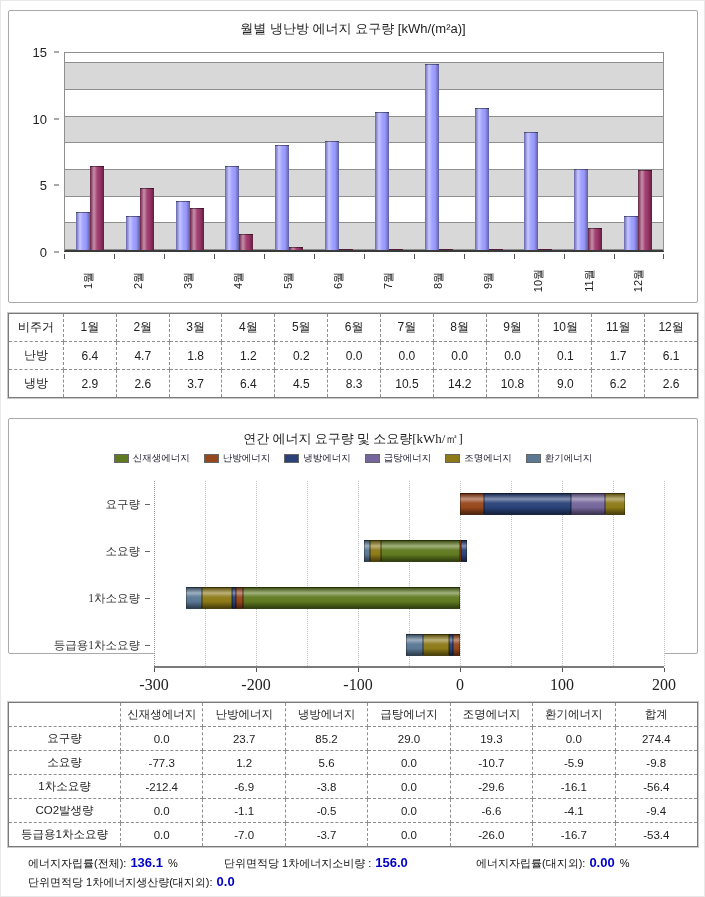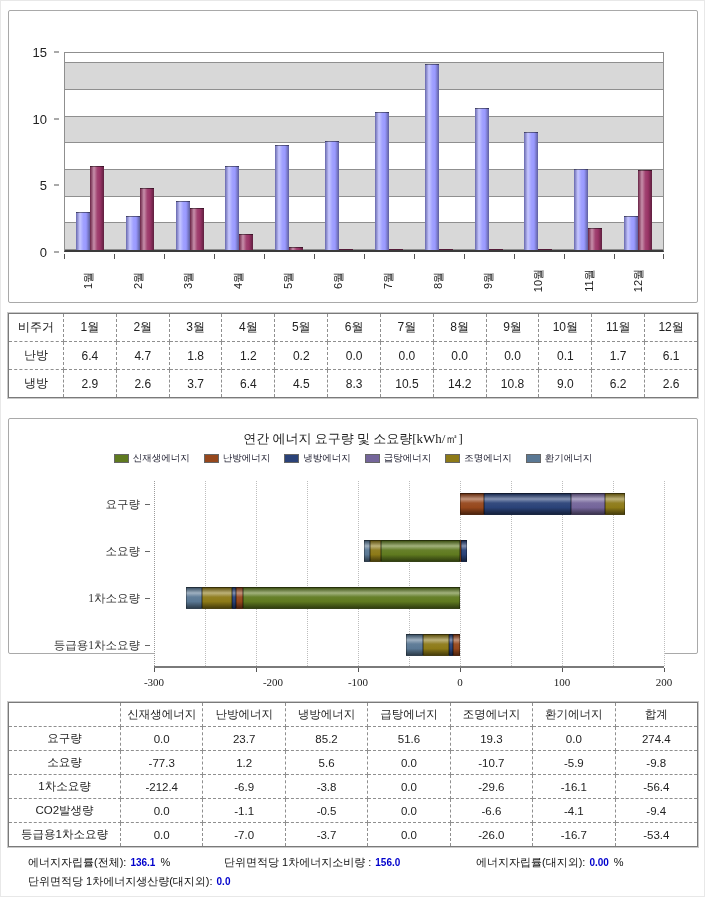--- a/index.html
+++ b/index.html
@@ -61,35 +61,36 @@
     background-image:linear-gradient(180deg,
       color-mix(in srgb, var(--c) 70%, #000) 0%,
       color-mix(in srgb, var(--c) 58%, #fff) 25%,
       color-mix(in srgb, var(--c) 95%, #fff) 45%,
       var(--c) 68%,
       color-mix(in srgb, var(--c) 52%, #000) 100%); }
   #a-cats { position:absolute; left:0; top:62px; width:141px; height:187px; }
   .cat-lbl { position:absolute; right:10px; transform:translateY(-50%); font-size:11.5px; color:#333; white-space:nowrap; }
   .cat-tick { position:absolute; right:0; width:5px; height:1px; background:#666; }
   #a-xticks { position:absolute; left:145px; top:253px; width:510px; height:20px; }
-  .a-xt { position:absolute; transform:translateX(-50%); font-size:11px; color:#222; top:4px; }
+  .a-xt { position:absolute; transform:translateX(-50%); font-size:16px; color:#222; top:4px; }
   .a-xtm { position:absolute; width:1px; height:4px; background:#555; top:-4px; }
   .a-axisline { position:absolute; left:0; top:0; bottom:0; width:0; border-left:1px dotted #9a9a9a; }
 
   
   #summary { position:absolute; left:7px; top:852px; width:690px; display:grid;
     grid-template-columns:196px 252px auto; grid-auto-rows:19px; align-items:center; padding-left:20px; }
   .sum-item { white-space:nowrap; font-size:11px; color:#111; }
-  .sum-val { color:#0000cc; font-weight:bold; font-size:10px; margin-left:4px; }
+  .sum-val { color:#0000cc; font-weight:bold; font-size:13px; margin-left:4px; }
   .sum-unit { margin-left:5px; font-size:11px; color:#111; }
 </style>
 </head>
 <body>
 
 <div class="panel" id="panel1">
+  <div class="chart-title" style="top:9px">월별 냉난방 에너지 요구량 [kWh/(m²a)]</div>
   <div id="m-yaxis">
       <div class="ytick" style="bottom: 0%;">0</div>
       <div class="ytickmark" style="bottom: 0%;"></div>
       <div class="ytick" style="bottom: 33.3333%;">5</div>
       <div class="ytickmark" style="bottom: 33.3333%;"></div>
       <div class="ytick" style="bottom: 66.6667%;">10</div>
       <div class="ytickmark" style="bottom: 66.6667%;"></div>
       <div class="ytick" style="bottom: 100%;">15</div>
       <div class="ytickmark" style="bottom: 100%;"></div>
     </div>
@@ -312,21 +313,21 @@
       <div class="hrow" style="top: 152.625px;">
         <div class="hseg" style="left: 58.6%; width: 1.4%; --c: #96471c;"></div>
         <div class="hseg" style="left: 57.86%; width: 0.74%; --c: #2a4278;"></div>
         <div class="hseg" style="left: 52.66%; width: 5.2%; --c: #8d7a17;"></div>
         <div class="hseg" style="left: 49.32%; width: 3.34%; --c: #5a7894;"></div>
       </div>
     </div>
   <div id="a-xticks">
       <div class="a-xt" style="left: 0%;">-300</div>
       <div class="a-xtm" style="left: 0%;"></div>
-      <div class="a-xt" style="left: 20%; margin-left: 17px;">-200</div>
+      <div class="a-xt" style="left: 20%;">-200</div>
       <div class="a-xtm" style="left: 20%;"></div>
       <div class="a-xt" style="left: 40%;">-100</div>
       <div class="a-xtm" style="left: 40%;"></div>
       <div class="a-xt" style="left: 60%;">0</div>
       <div class="a-xtm" style="left: 60%;"></div>
       <div class="a-xt" style="left: 80%;">100</div>
       <div class="a-xtm" style="left: 80%;"></div>
       <div class="a-xt" style="left: 100%;">200</div>
       <div class="a-xtm" style="left: 100%;"></div>
     </div>
@@ -347,21 +348,21 @@
         <th>환기에너지</th>
         <th>합계</th>
       </tr>
     </thead>
     <tbody>
       <tr>
         <th>요구량</th>
         <td>0.0</td>
         <td>23.7</td>
         <td>85.2</td>
-        <td>51.6</td>
+        <td>29.0</td>
         <td>19.3</td>
         <td>0.0</td>
         <td>274.4</td>
       </tr>
       <tr>
         <th>소요량</th>
         <td>-77.3</td>
         <td>1.2</td>
         <td>5.6</td>
         <td>0.0</td>

